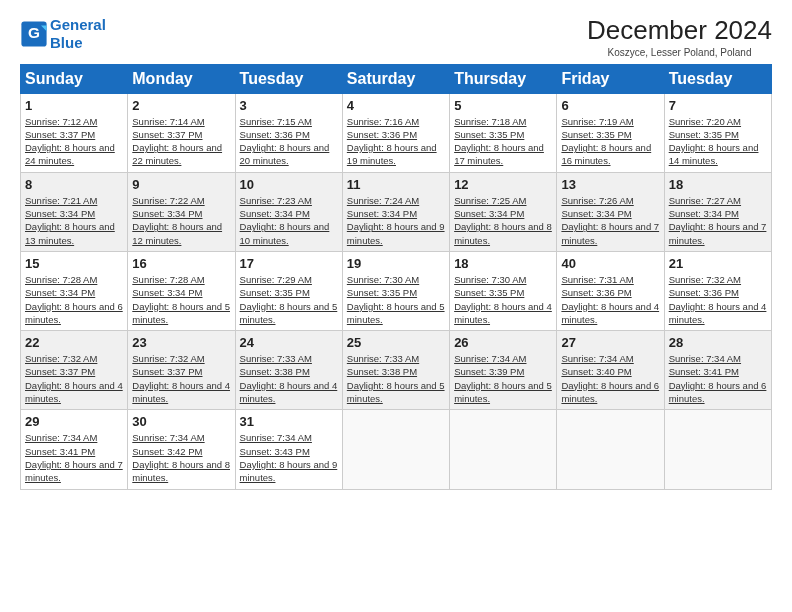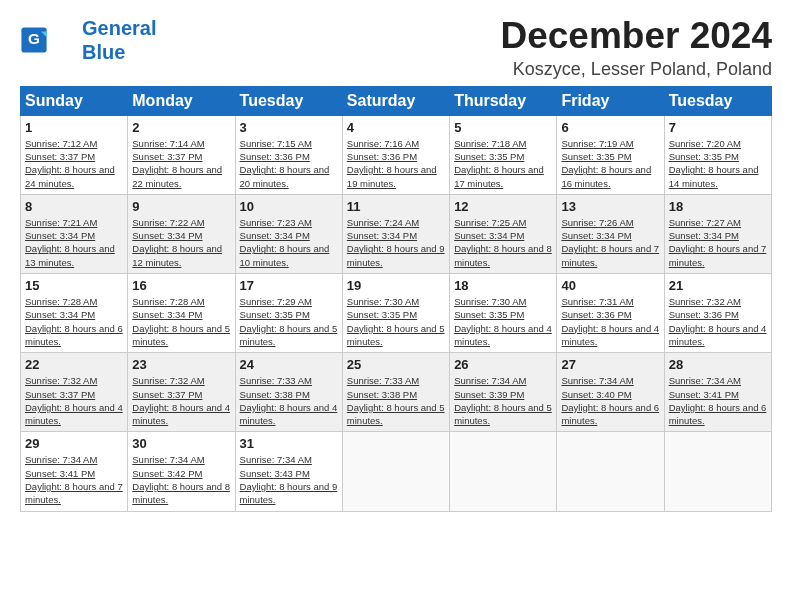--- a/index.html
+++ b/index.html
@@ -18,47 +18,47 @@
       display: flex;
       justify-content: space-between;
       align-items: flex-start;
       margin-bottom: 6px;
     }
     .logo {
       display: flex;
       align-items: center;
     }
     .logo-text {
-      font-size: 20px;
+      font-size: 15px;
       font-weight: bold;
       color: #333;
       line-height: 1.2;
-      margin-left: 32px;
     }
     .logo-text span {
       color: #1a6dbf;
     }
     .logo-icon {
       width: 28px;
       height: 28px;
       margin-right: 2px;
     }
     .title-block {
       text-align: right;
     }
     .month-title {
-      font-size: 37px;
-      font-weight: bold;
+      font-size: 26px;
+      font-weight: normal;
       color: #222;
       line-height: 1.1;
     }
     .location {
-      font-size: 18px;
+      font-size: 10px;
       color: #444;
       margin-top: 2px;
+      text-align: center;
     }
     table {
       width: 100%;
       border-collapse: collapse;
       table-layout: fixed;
     }
     thead tr {
       background-color: #1a6dbf;
       color: #fff;
     }

